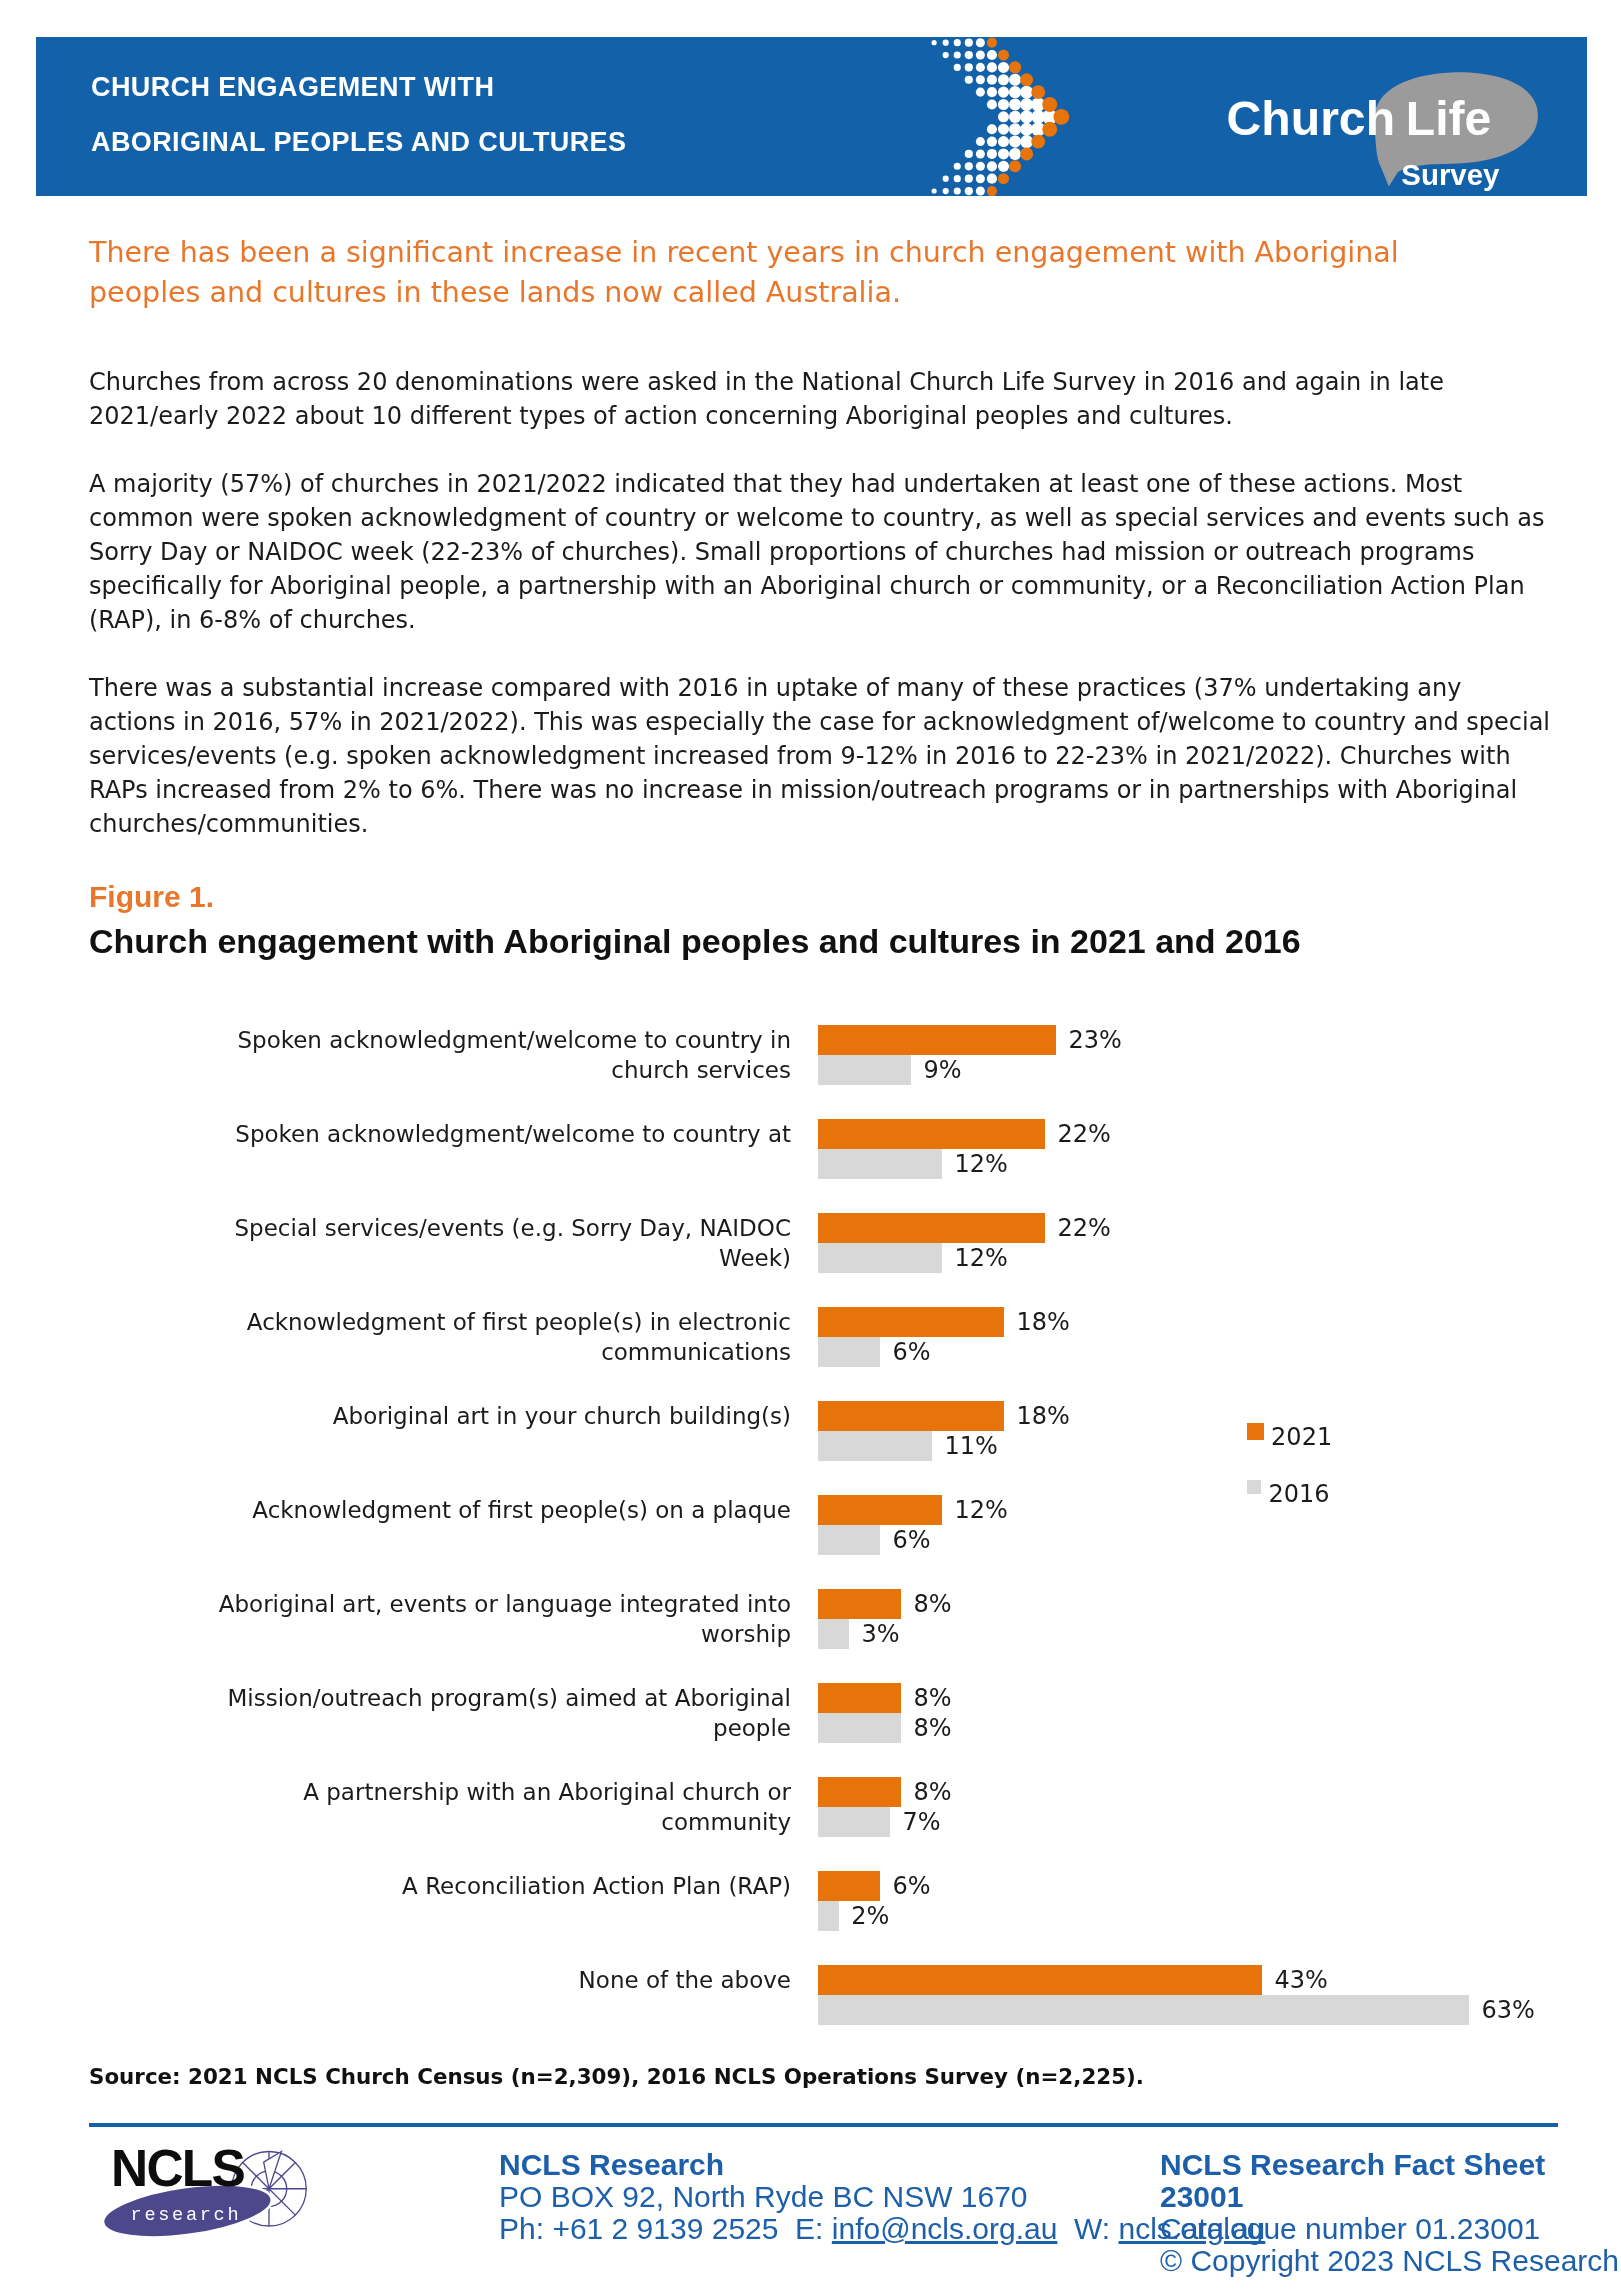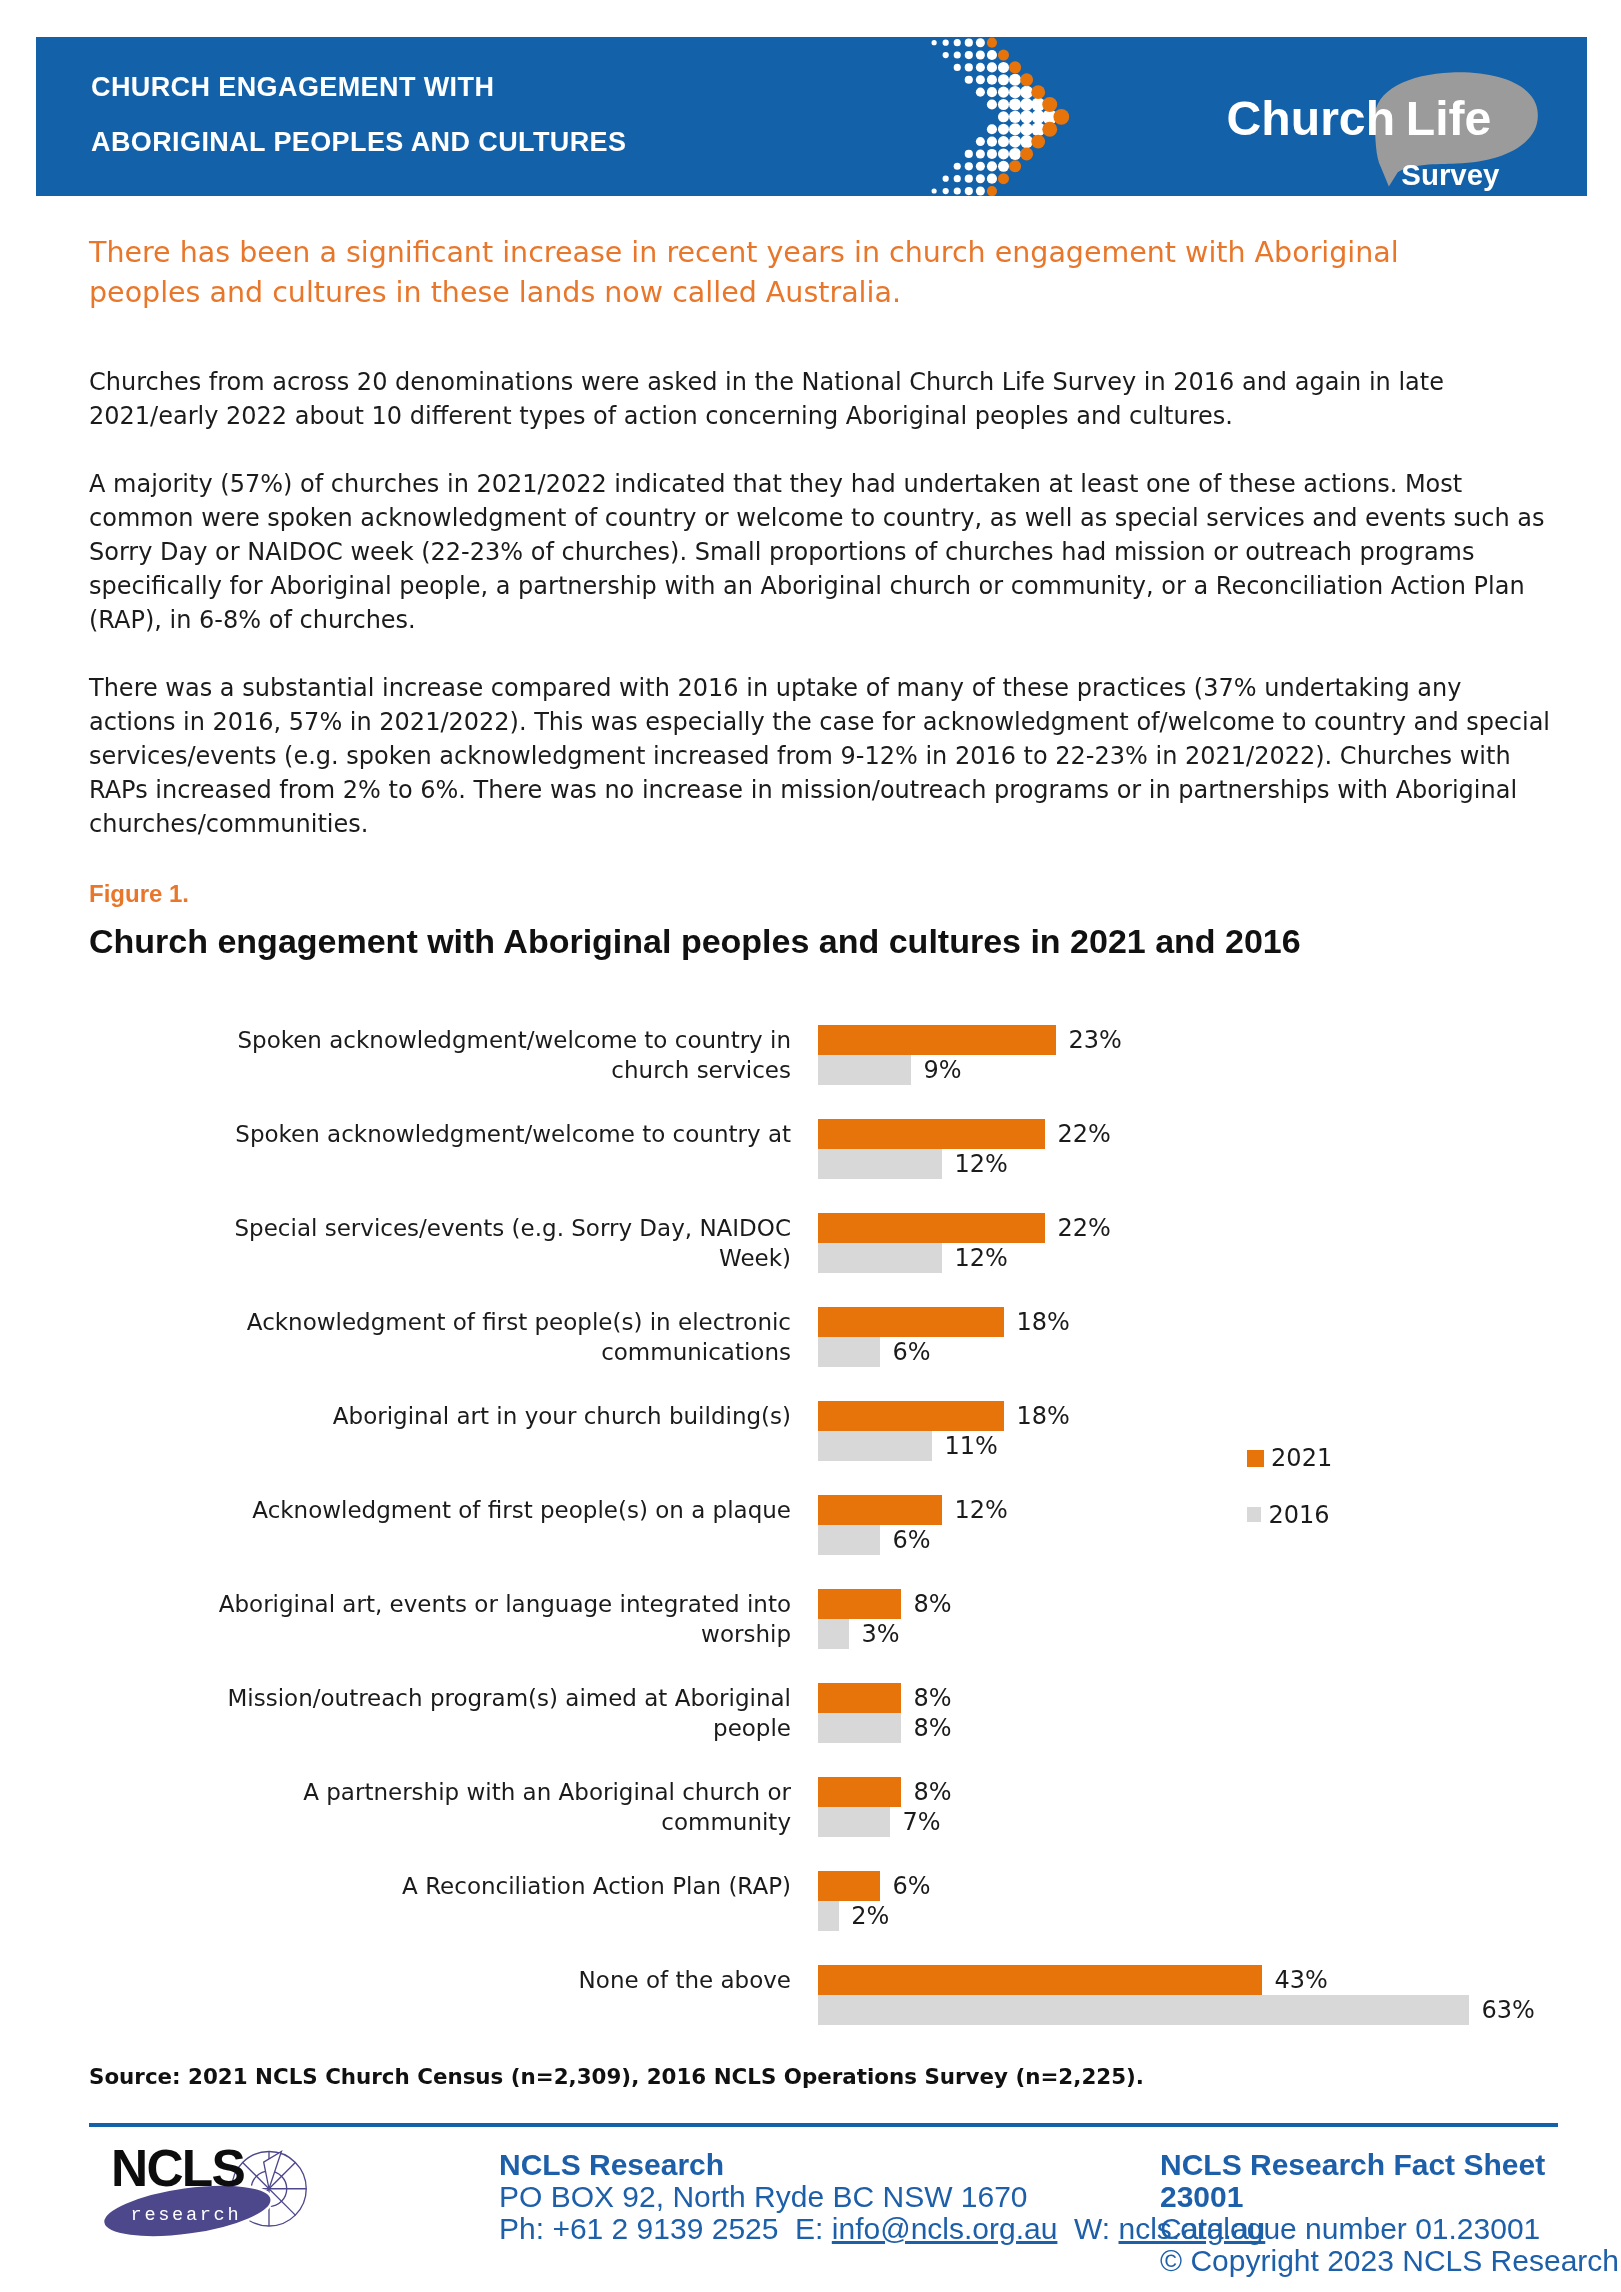--- a/index.html
+++ b/index.html
@@ -13,36 +13,36 @@
   .dots-svg{position:absolute;left:891px;top:0;width:153px;height:159px;}
   .cls-logo{position:absolute;right:43px;top:30px;width:321px;height:134px;}
 
   
   .content{position:absolute;left:89px;top:233px;width:1461px;}
   .headline{font-size:28.5px;line-height:40px;color:#E8772B;max-width:1337px;margin:0 0 52px 0;}
   .para{font-size:24px;line-height:34px;margin:0 0 34px 0;color:#1b1b1b;}
 
   
   .figure-label{position:absolute;left:89px;top:880px;font-family:"Liberation Sans",sans-serif;
-        font-weight:bold;font-size:24px;color:#E8772B;}
+        font-weight:bold;font-size:30px;color:#E8772B;}
   .chart-title{position:absolute;left:89px;top:922px;font-family:"Liberation Sans",sans-serif;
         font-weight:bold;font-size:34px;color:#111111;}
 
   
   .chart{position:absolute;left:89px;top:1025px;width:1479px;}
   .chart-row{display:flex;height:94px;}
   .chart-label{width:729px;box-sizing:border-box;padding-right:27px;text-align:right;
         font-size:23px;color:#1b1b1b;}
   .chart-label-line{line-height:30px;white-space:nowrap;}
   .chart-bars{flex:1;}
   .bar-wrap{height:30px;display:flex;align-items:center;}
   .bar{height:30px;flex:0 0 auto;}
   .bar-value{margin-left:12.5px;font-size:24px;color:#1b1b1b;white-space:nowrap;}
   .legend{position:absolute;left:1158px;top:398px;}
-  .legend-item{display:flex;align-items:center;margin-bottom:28.5px;margin-top:21px;}
+  .legend-item{display:flex;align-items:flex-start;margin-bottom:28.5px;}
   .legend-swatch{width:17px;height:17px;margin-right:7.1px;}
   .legend-swatch.small{width:14.3px;height:14.3px;}
   .legend-text{font-size:24px;color:#1b1b1b;}
 
   
   .source-line{position:absolute;left:89px;top:2064px;font-weight:bold;font-size:21.4px;color:#111111;}
 
   
   .footer-divider{position:absolute;left:89px;top:2123px;width:1469px;height:3.6px;background:#1261A9;}
   .ncls-logo{position:absolute;left:98px;top:2140px;width:232px;height:102px;}

